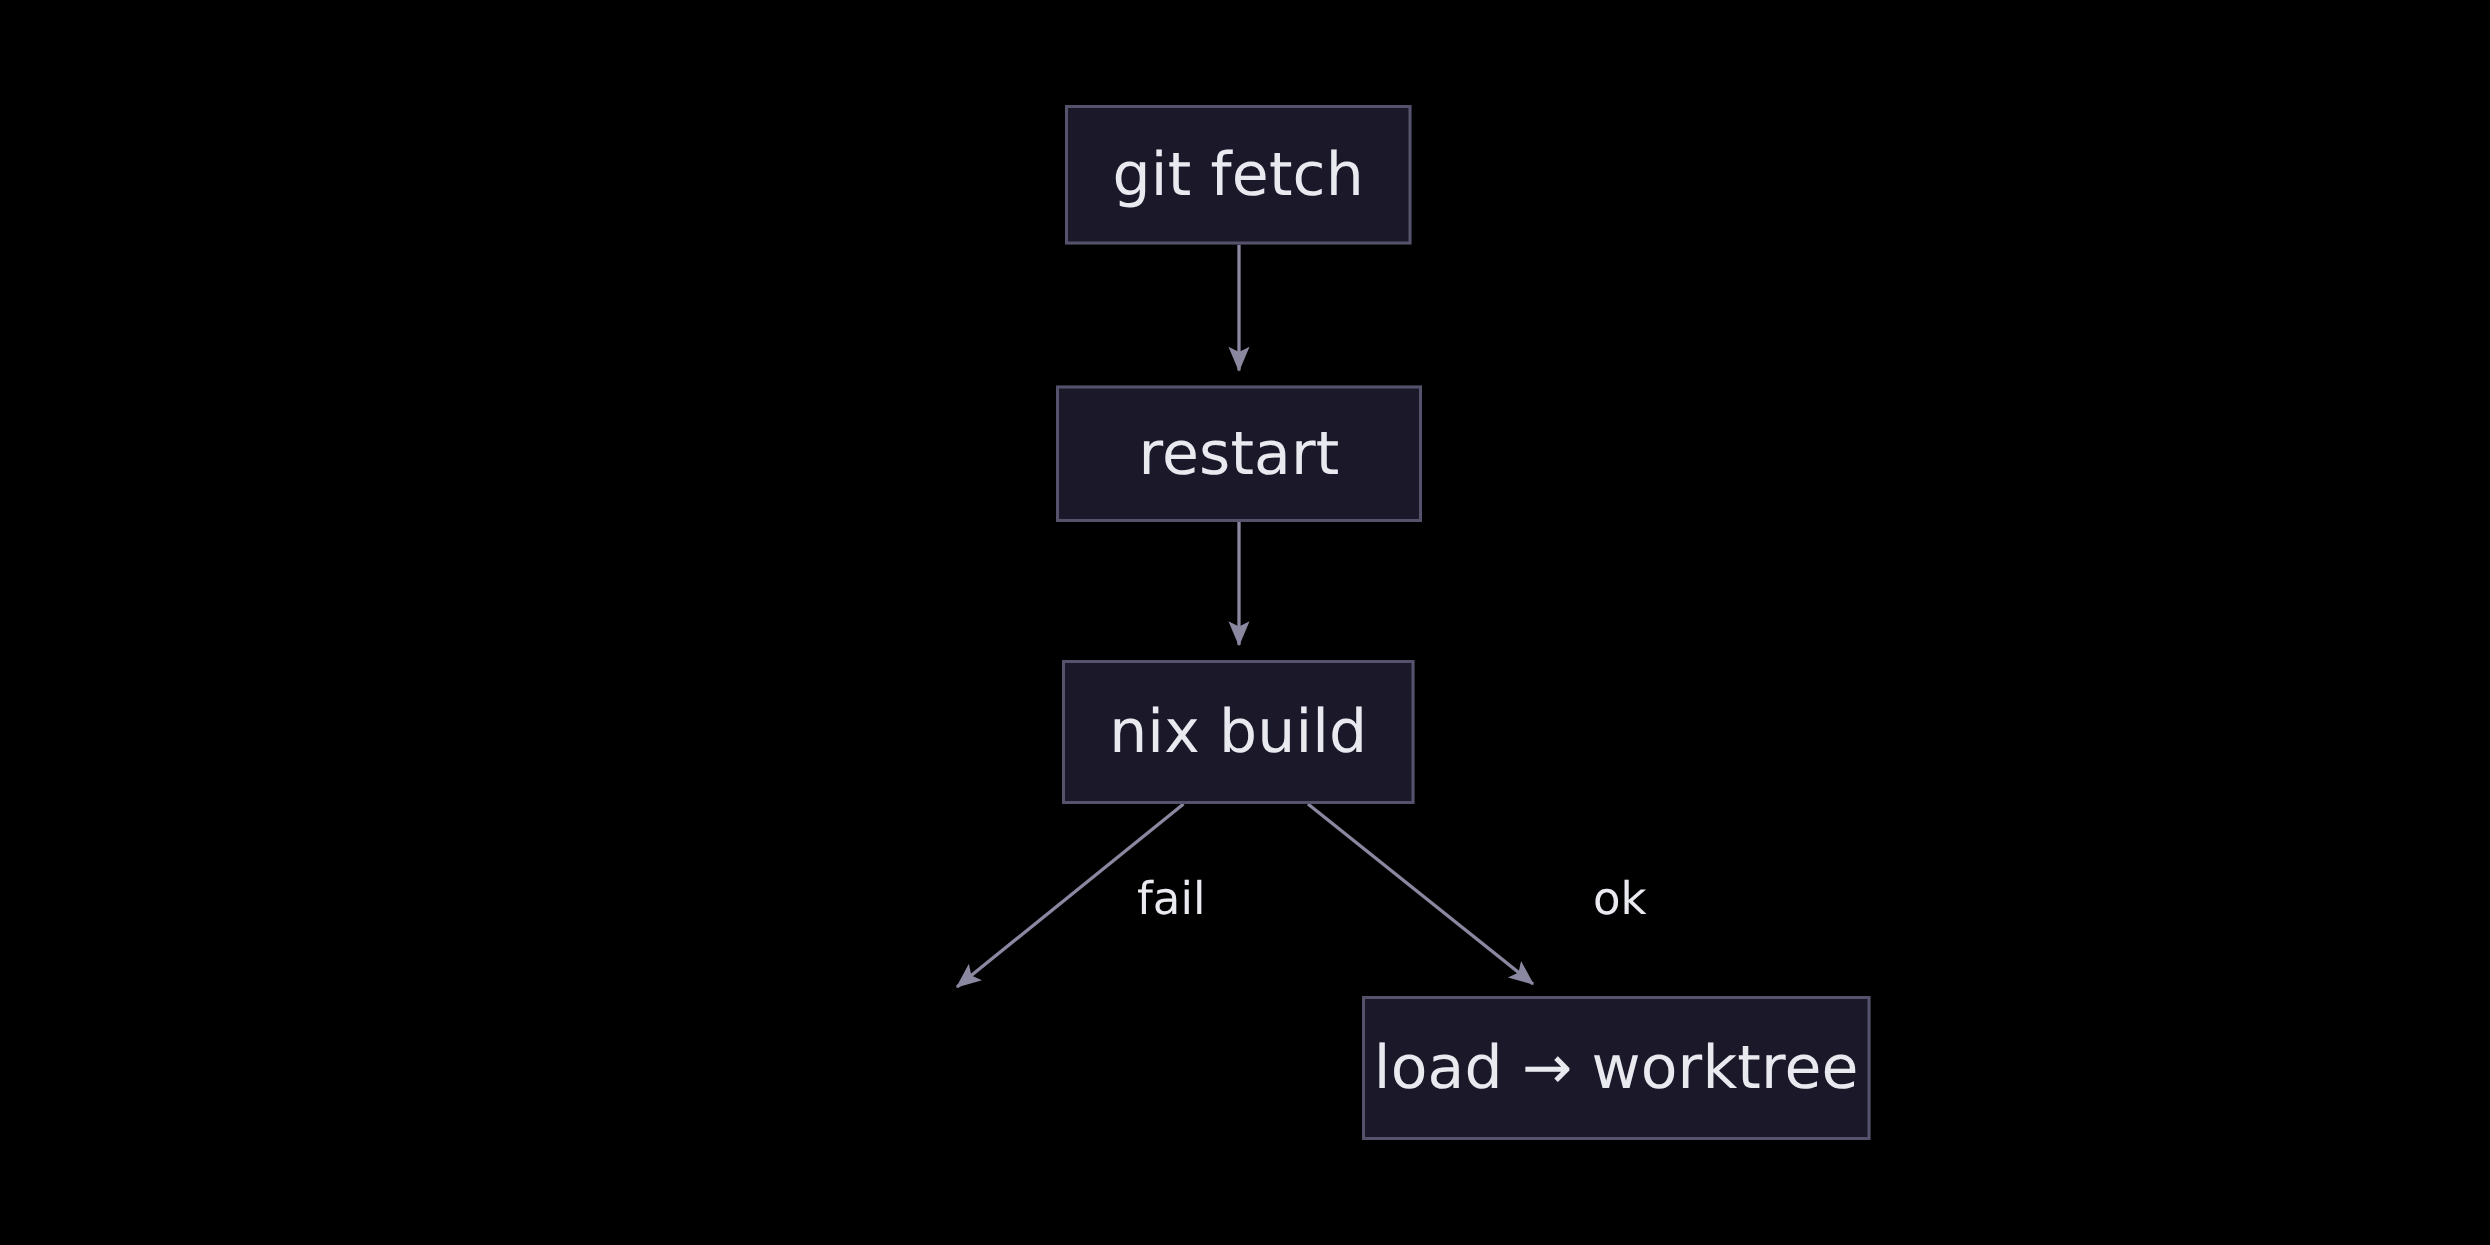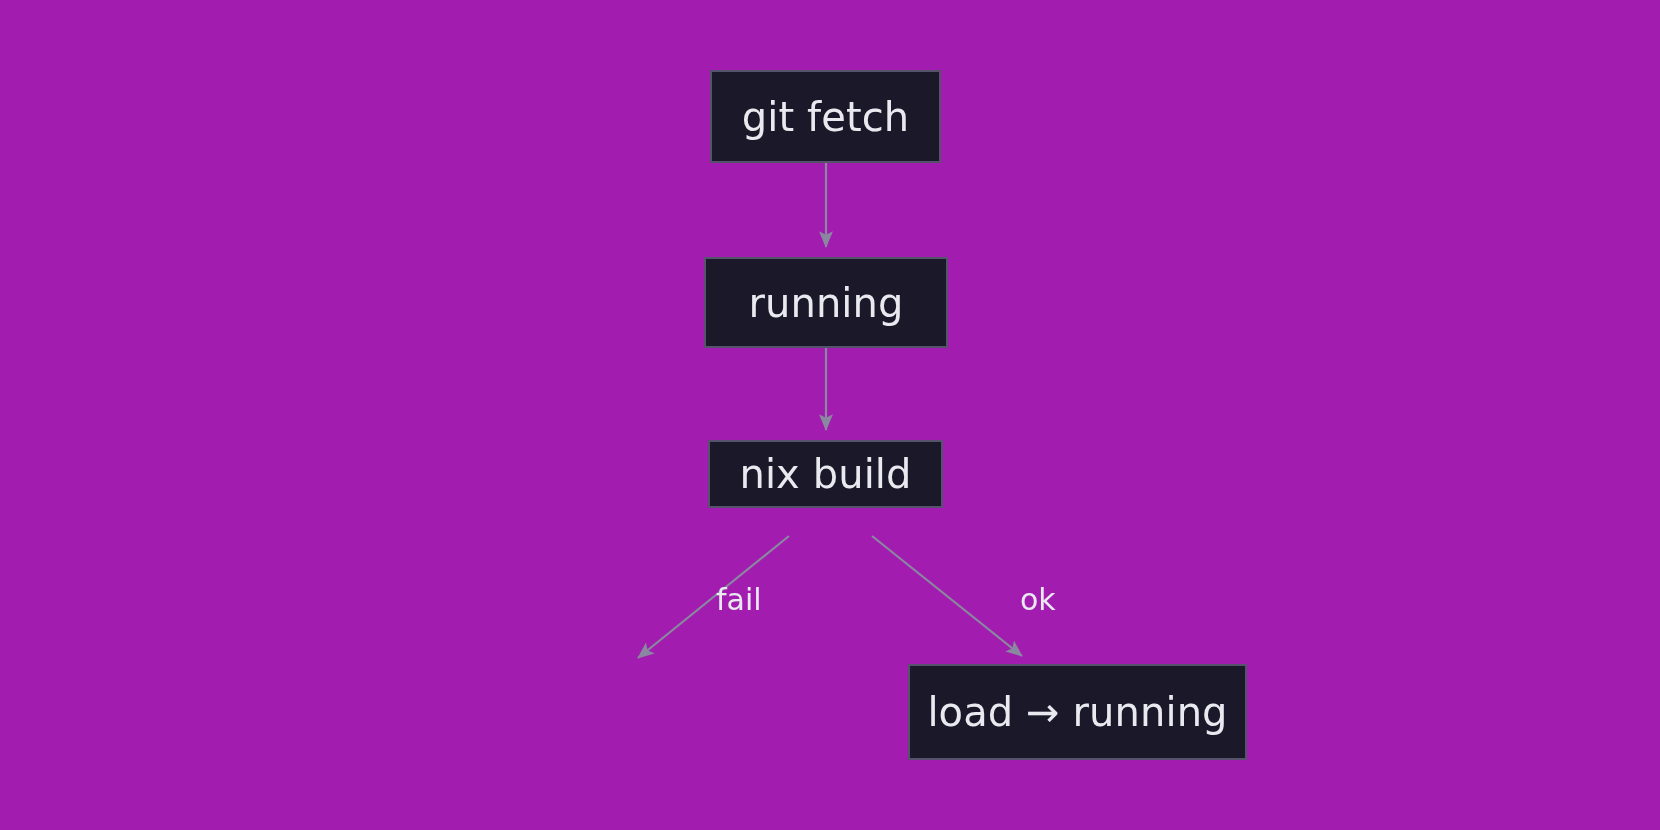--- a/index.html
+++ b/index.html
@@ -11,21 +11,21 @@
   body {
     width: 1660px;
     height: 830px;
     overflow: hidden;
     font-family: "DejaVu Sans", sans-serif;
   }
   #stage {
     position: relative;
     width: 1660px;
     height: 830px;
-    background: #a21caf;
+    background: #000000;
   }
   #edges {
     position: absolute;
     left: 0;
     top: 0;
     width: 1660px;
     height: 830px;
   }
   .node {
     position: absolute;
@@ -45,25 +45,26 @@
     color: #e9e9f0;
     line-height: 1;
   }
   .edge-label {
     position: absolute;
     color: #e9e9f0;
     font-family: "DejaVu Sans", sans-serif;
     font-size: 30px;
     line-height: 1;
     white-space: nowrap;
+    margin-left: 42px;
   }
   
   #node-git-fetch     { left: 710px; top: 70px;  width: 231px; height: 93px; font-size: 40px; }
   #node-worktree      { left: 704px; top: 257px; width: 244px; height: 91px; font-size: 40px; }
-  #node-nix-build     { left: 708px; top: 440px; width: 235px; height: 68px; font-size: 40px; }
+  #node-nix-build     { left: 708px; top: 440px; width: 235px; height: 96px; font-size: 40px; }
   #node-keep-running  { left: 413px; top: 666px; width: 324px; height: 94px; font-size: 40px; }
   #node-load-restart  { left: 908px; top: 664px; width: 339px; height: 96px; font-size: 40px; }
   
   #edge-label-fail { left: 716px; top: 585px; }
   #edge-label-ok   { left: 1020px; top: 585px; }
 </style>
 </head>
 <body>
 
 <div id="stage">
@@ -90,29 +91,29 @@
     <g>
       <line x1="872" y1="536" x2="1022" y2="656" stroke="#8a87a0" stroke-width="2.2" marker-end="url(#arrowhead)"></line>
     </g>
   </svg>
 
   <div class="node" id="node-git-fetch">
     <span class="node-label">git fetch</span>
   </div>
 
   <div class="node" id="node-worktree">
-    <span class="node-label">running</span>
+    <span class="node-label">restart</span>
   </div>
 
   <div class="node" id="node-nix-build">
     <span class="node-label">nix build</span>
   </div>
 
 
   <div class="node" id="node-load-restart">
-    <span class="node-label">load → running</span>
+    <span class="node-label">load → worktree</span>
   </div>
 
   <div class="edge-label" id="edge-label-fail">fail</div>
 
   <div class="edge-label" id="edge-label-ok">ok</div>
 
 </div>
 
 </body></html>

